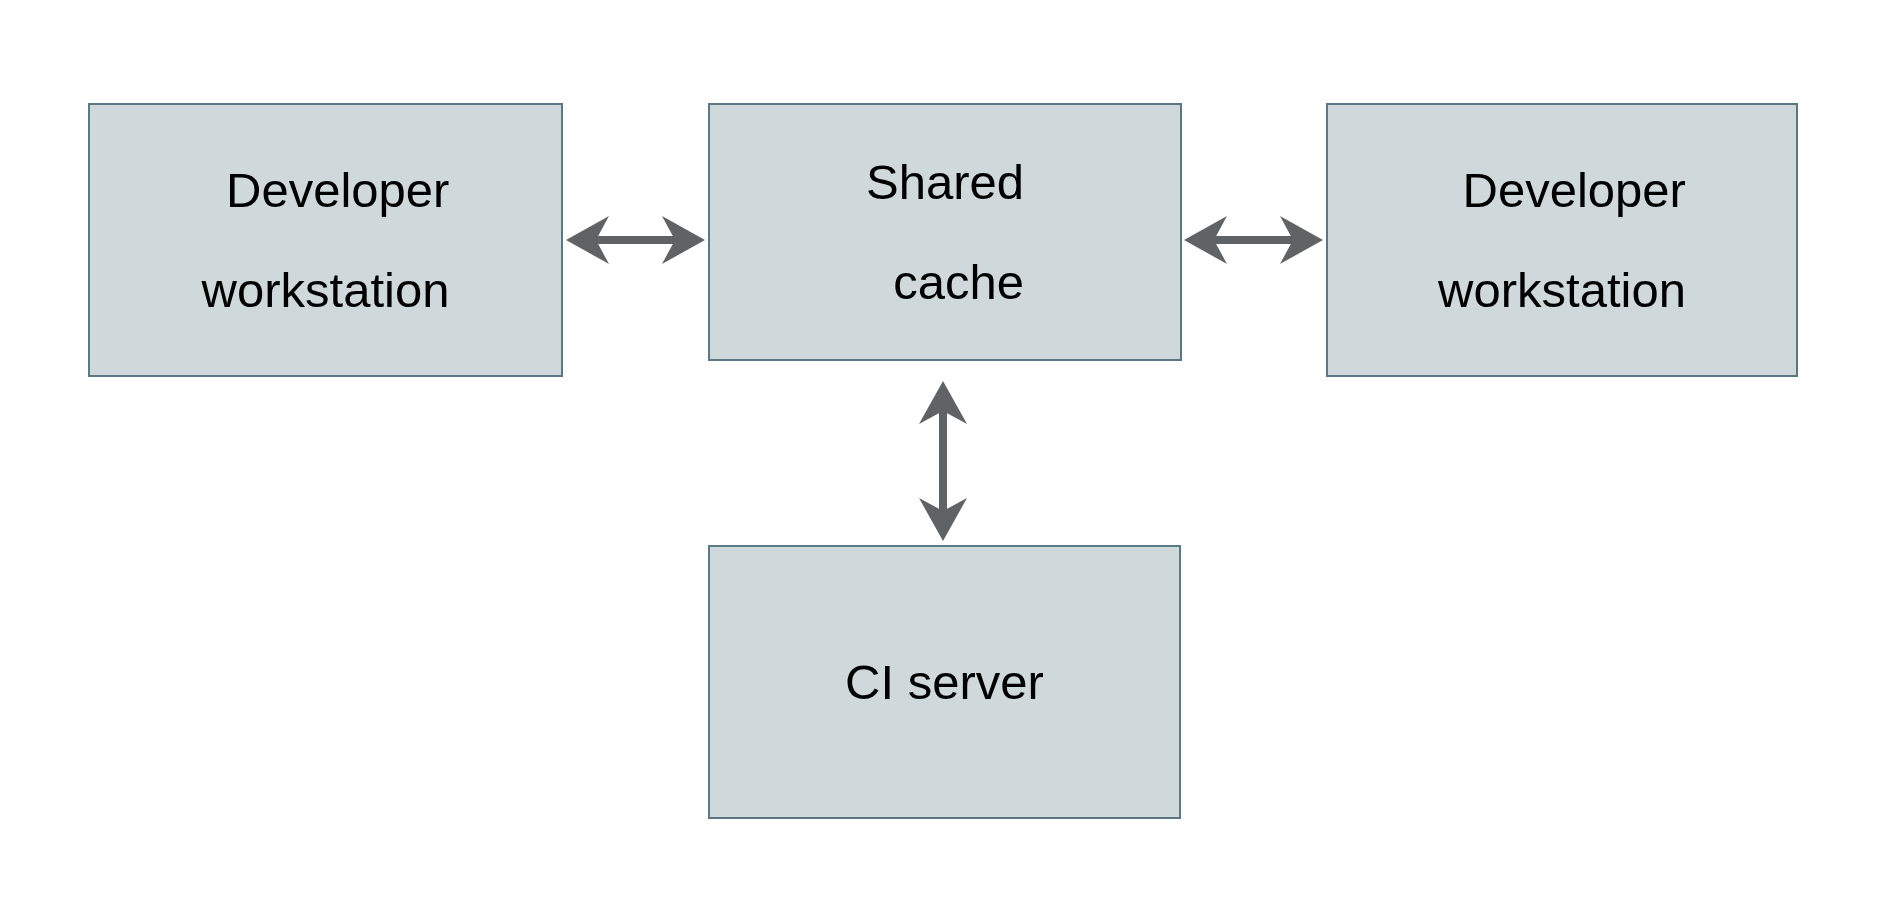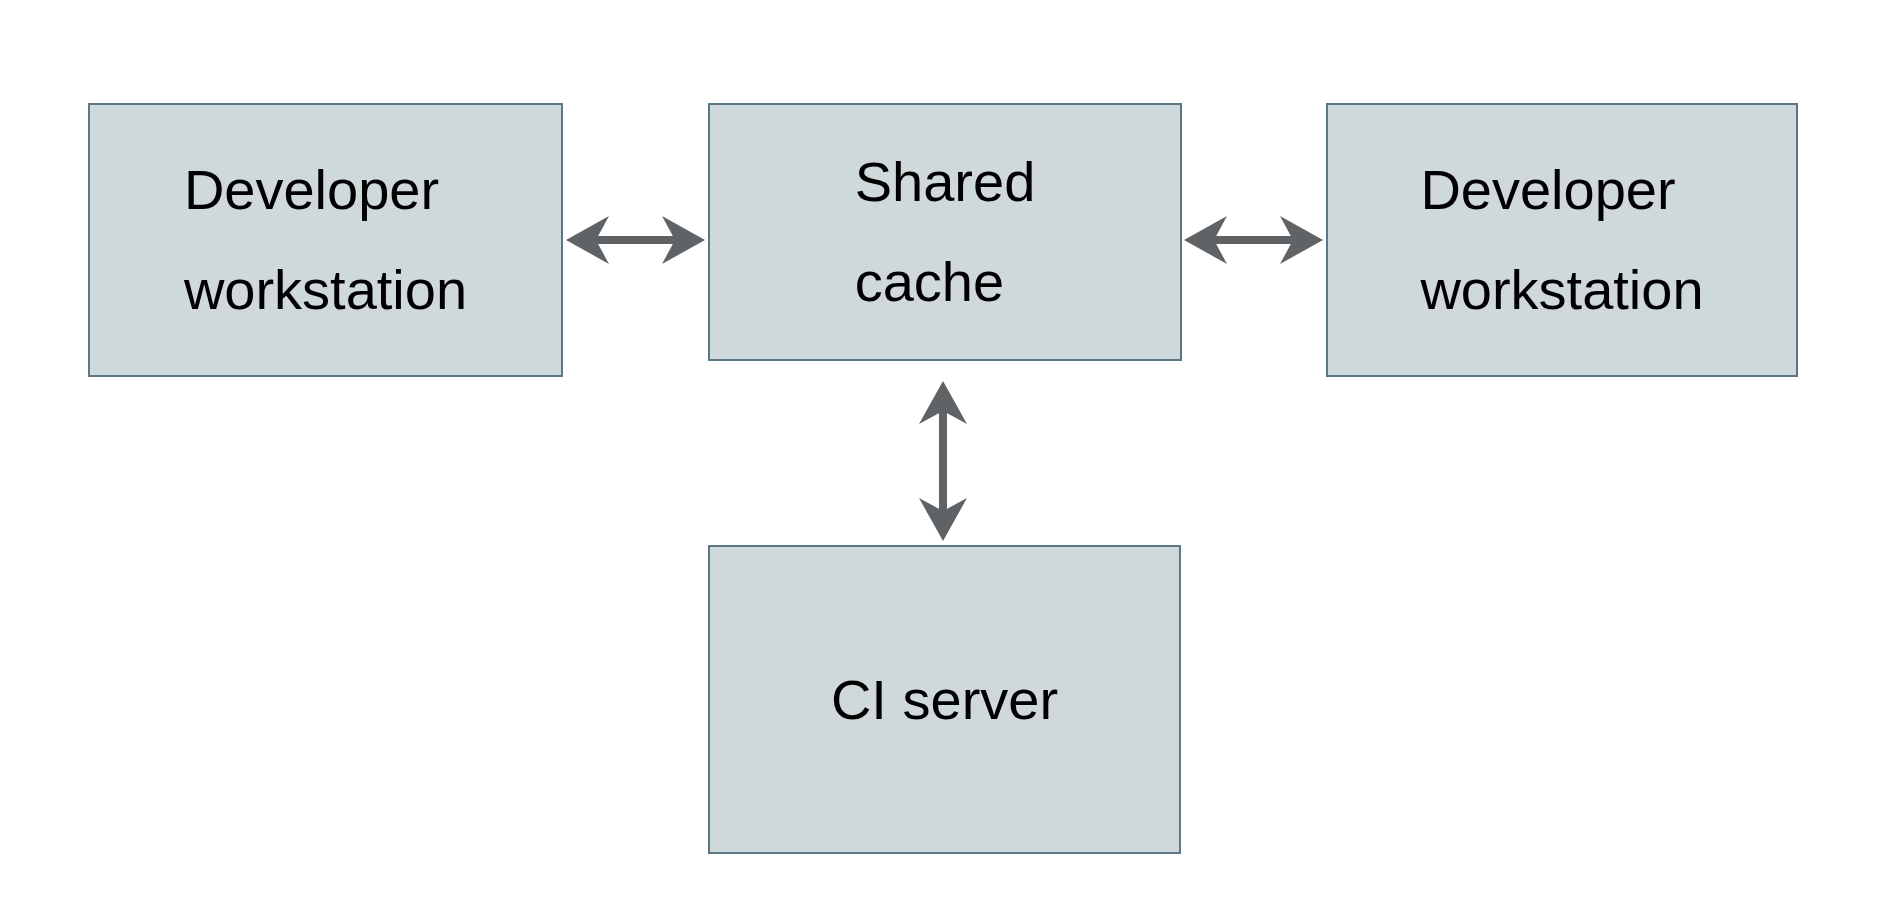--- a/index.html
+++ b/index.html
@@ -21,31 +21,31 @@
   }
   .node {
     position: absolute;
     display: flex;
     align-items: center;
     justify-content: center;
     background: var(--node-fill);
     border: 2px solid var(--node-border);
   }
   .node-label {
-    font-size: 56px;
+    font-size: 49px;
     line-height: 100px;
     color: var(--text);
-    text-align: left;
+    text-align: right;
     white-space: pre-line;
     letter-spacing: 0px;
   }
   #node-dev-left  { left: 88px;   top: 103px; width: 475px; height: 274px; }
   #node-cache     { left: 708px;  top: 103px; width: 474px; height: 258px; }
   #node-dev-right { left: 1326px; top: 103px; width: 472px; height: 274px; }
-  #node-ci        { left: 708px;  top: 545px; width: 473px; height: 309px; }
+  #node-ci        { left: 708px;  top: 545px; width: 473px; height: 274px; }
   .edges-layer {
     position: absolute;
     left: 0; top: 0;
     width: 1900px;
     height: 922px;
     pointer-events: none;
   }
   .edges-layer .shaft { stroke: var(--arrow); stroke-width: 8; }
   .edges-layer .head  { fill: var(--arrow); }
 </style>

